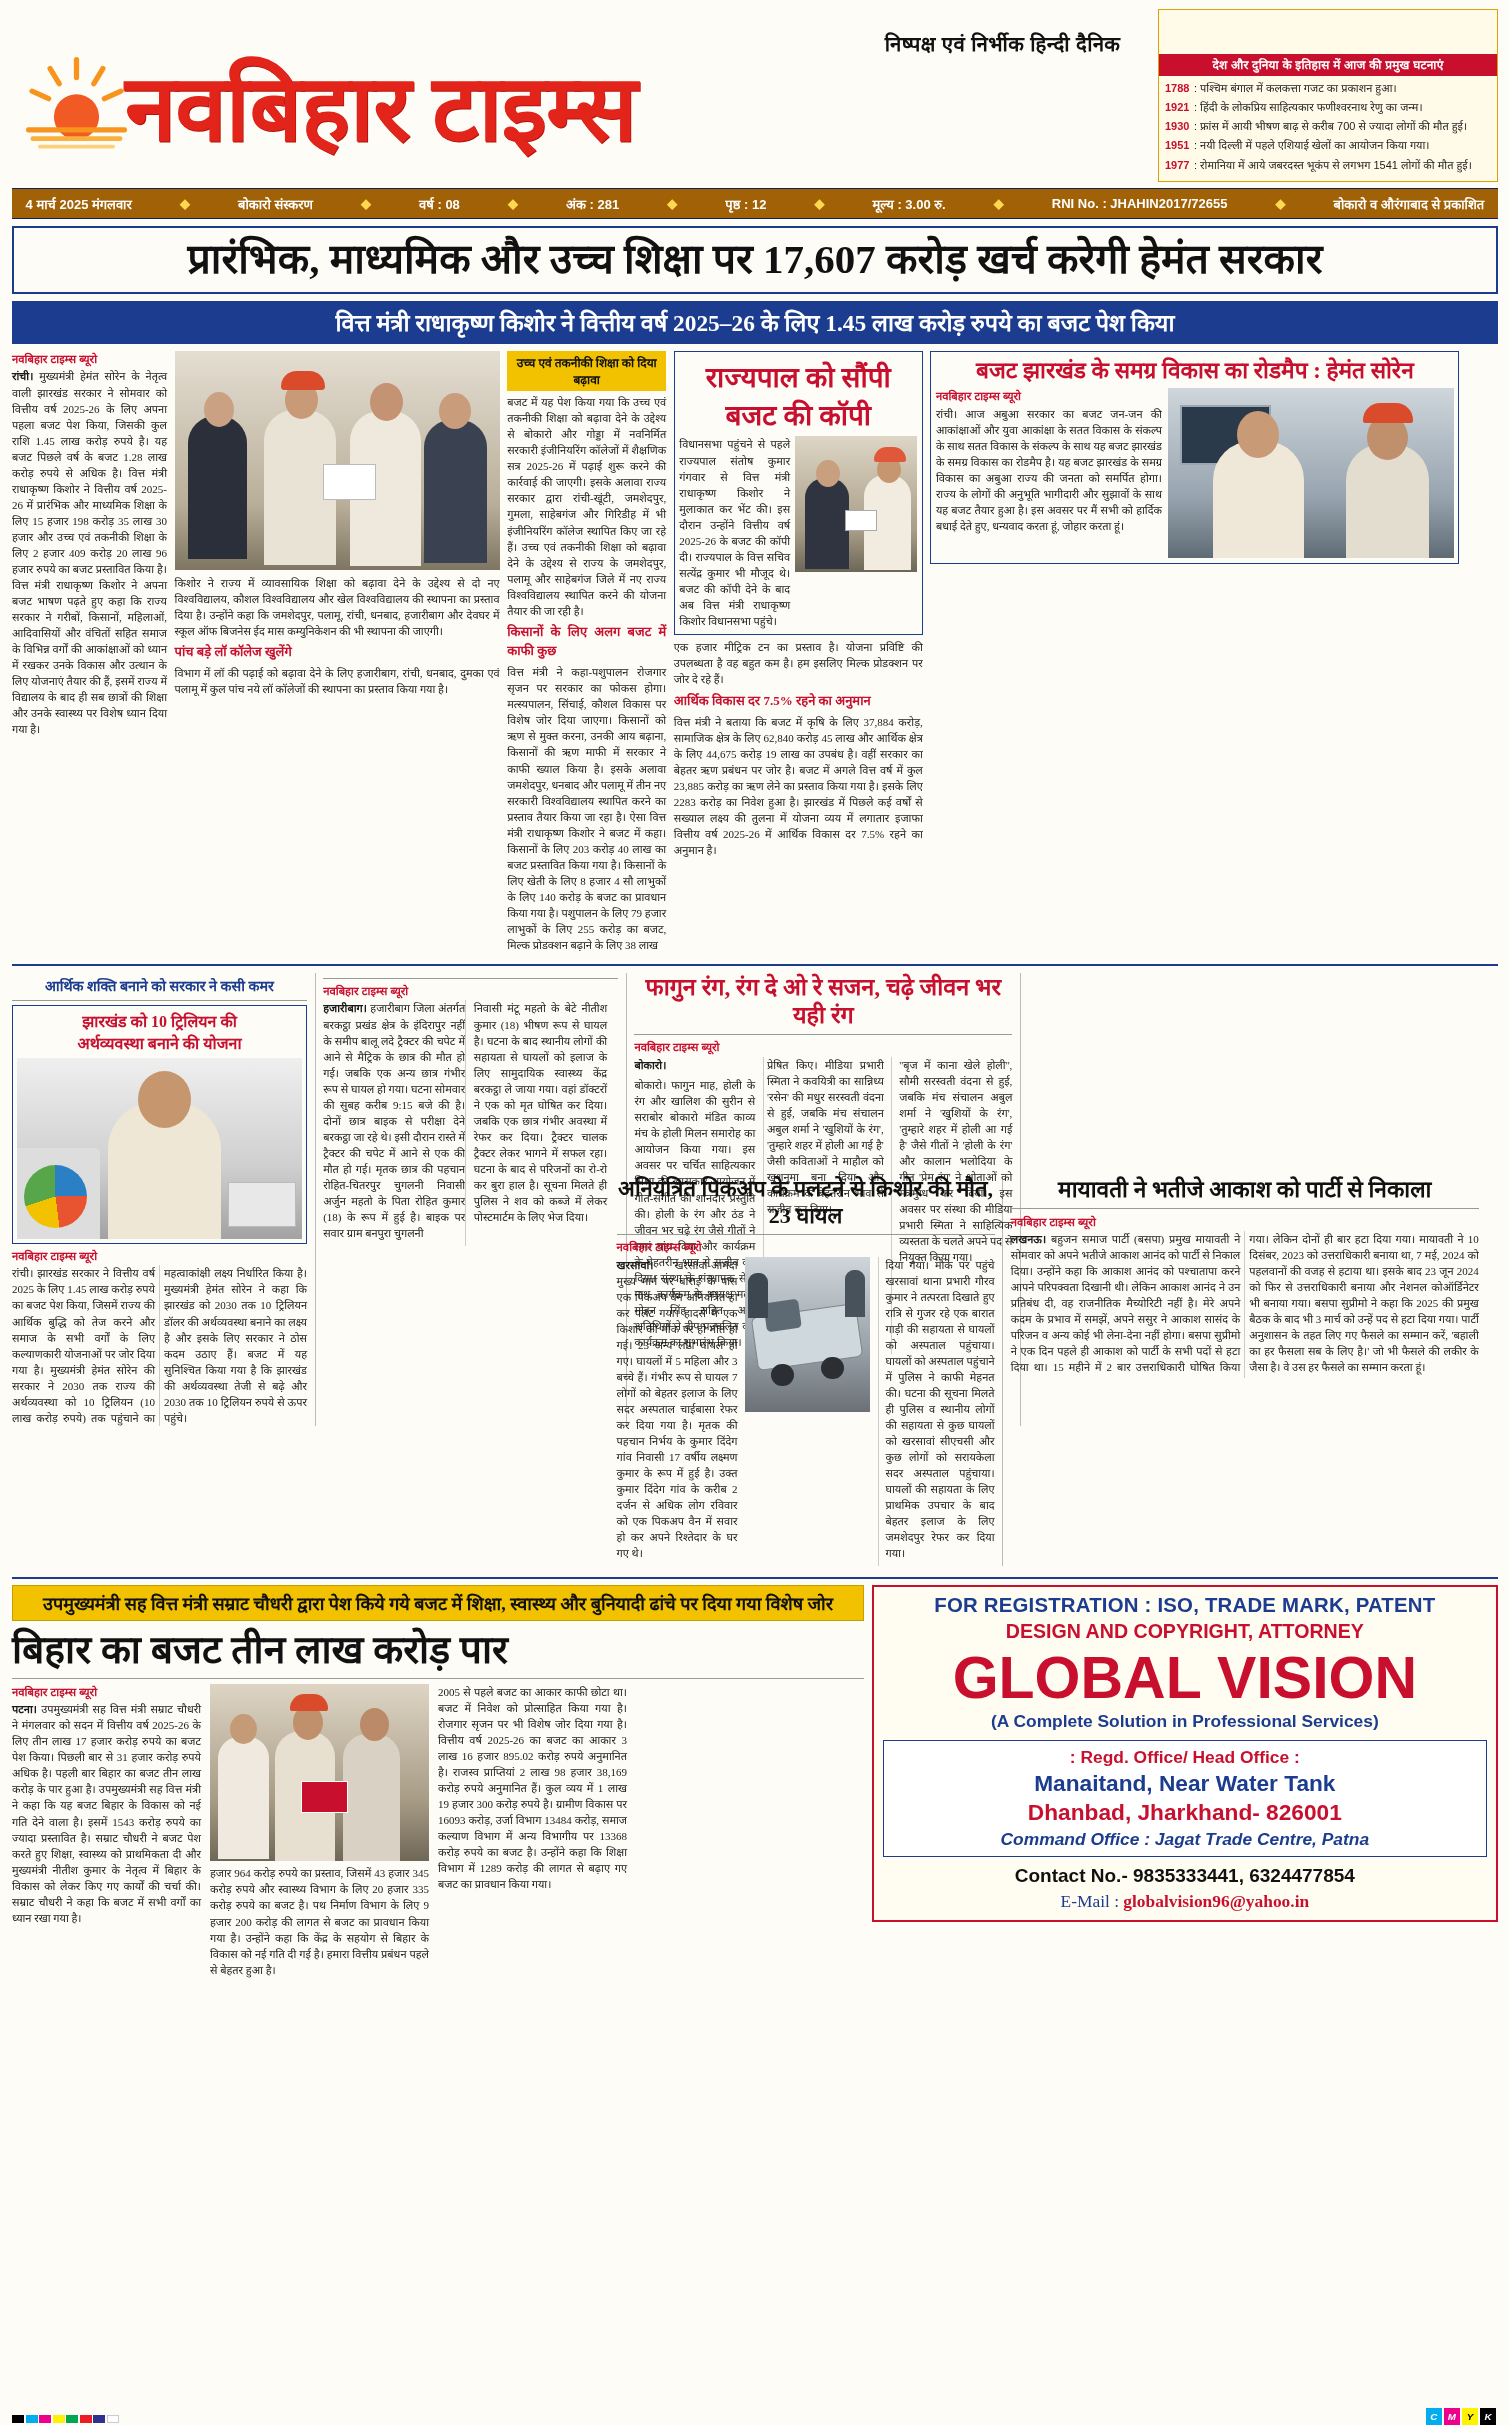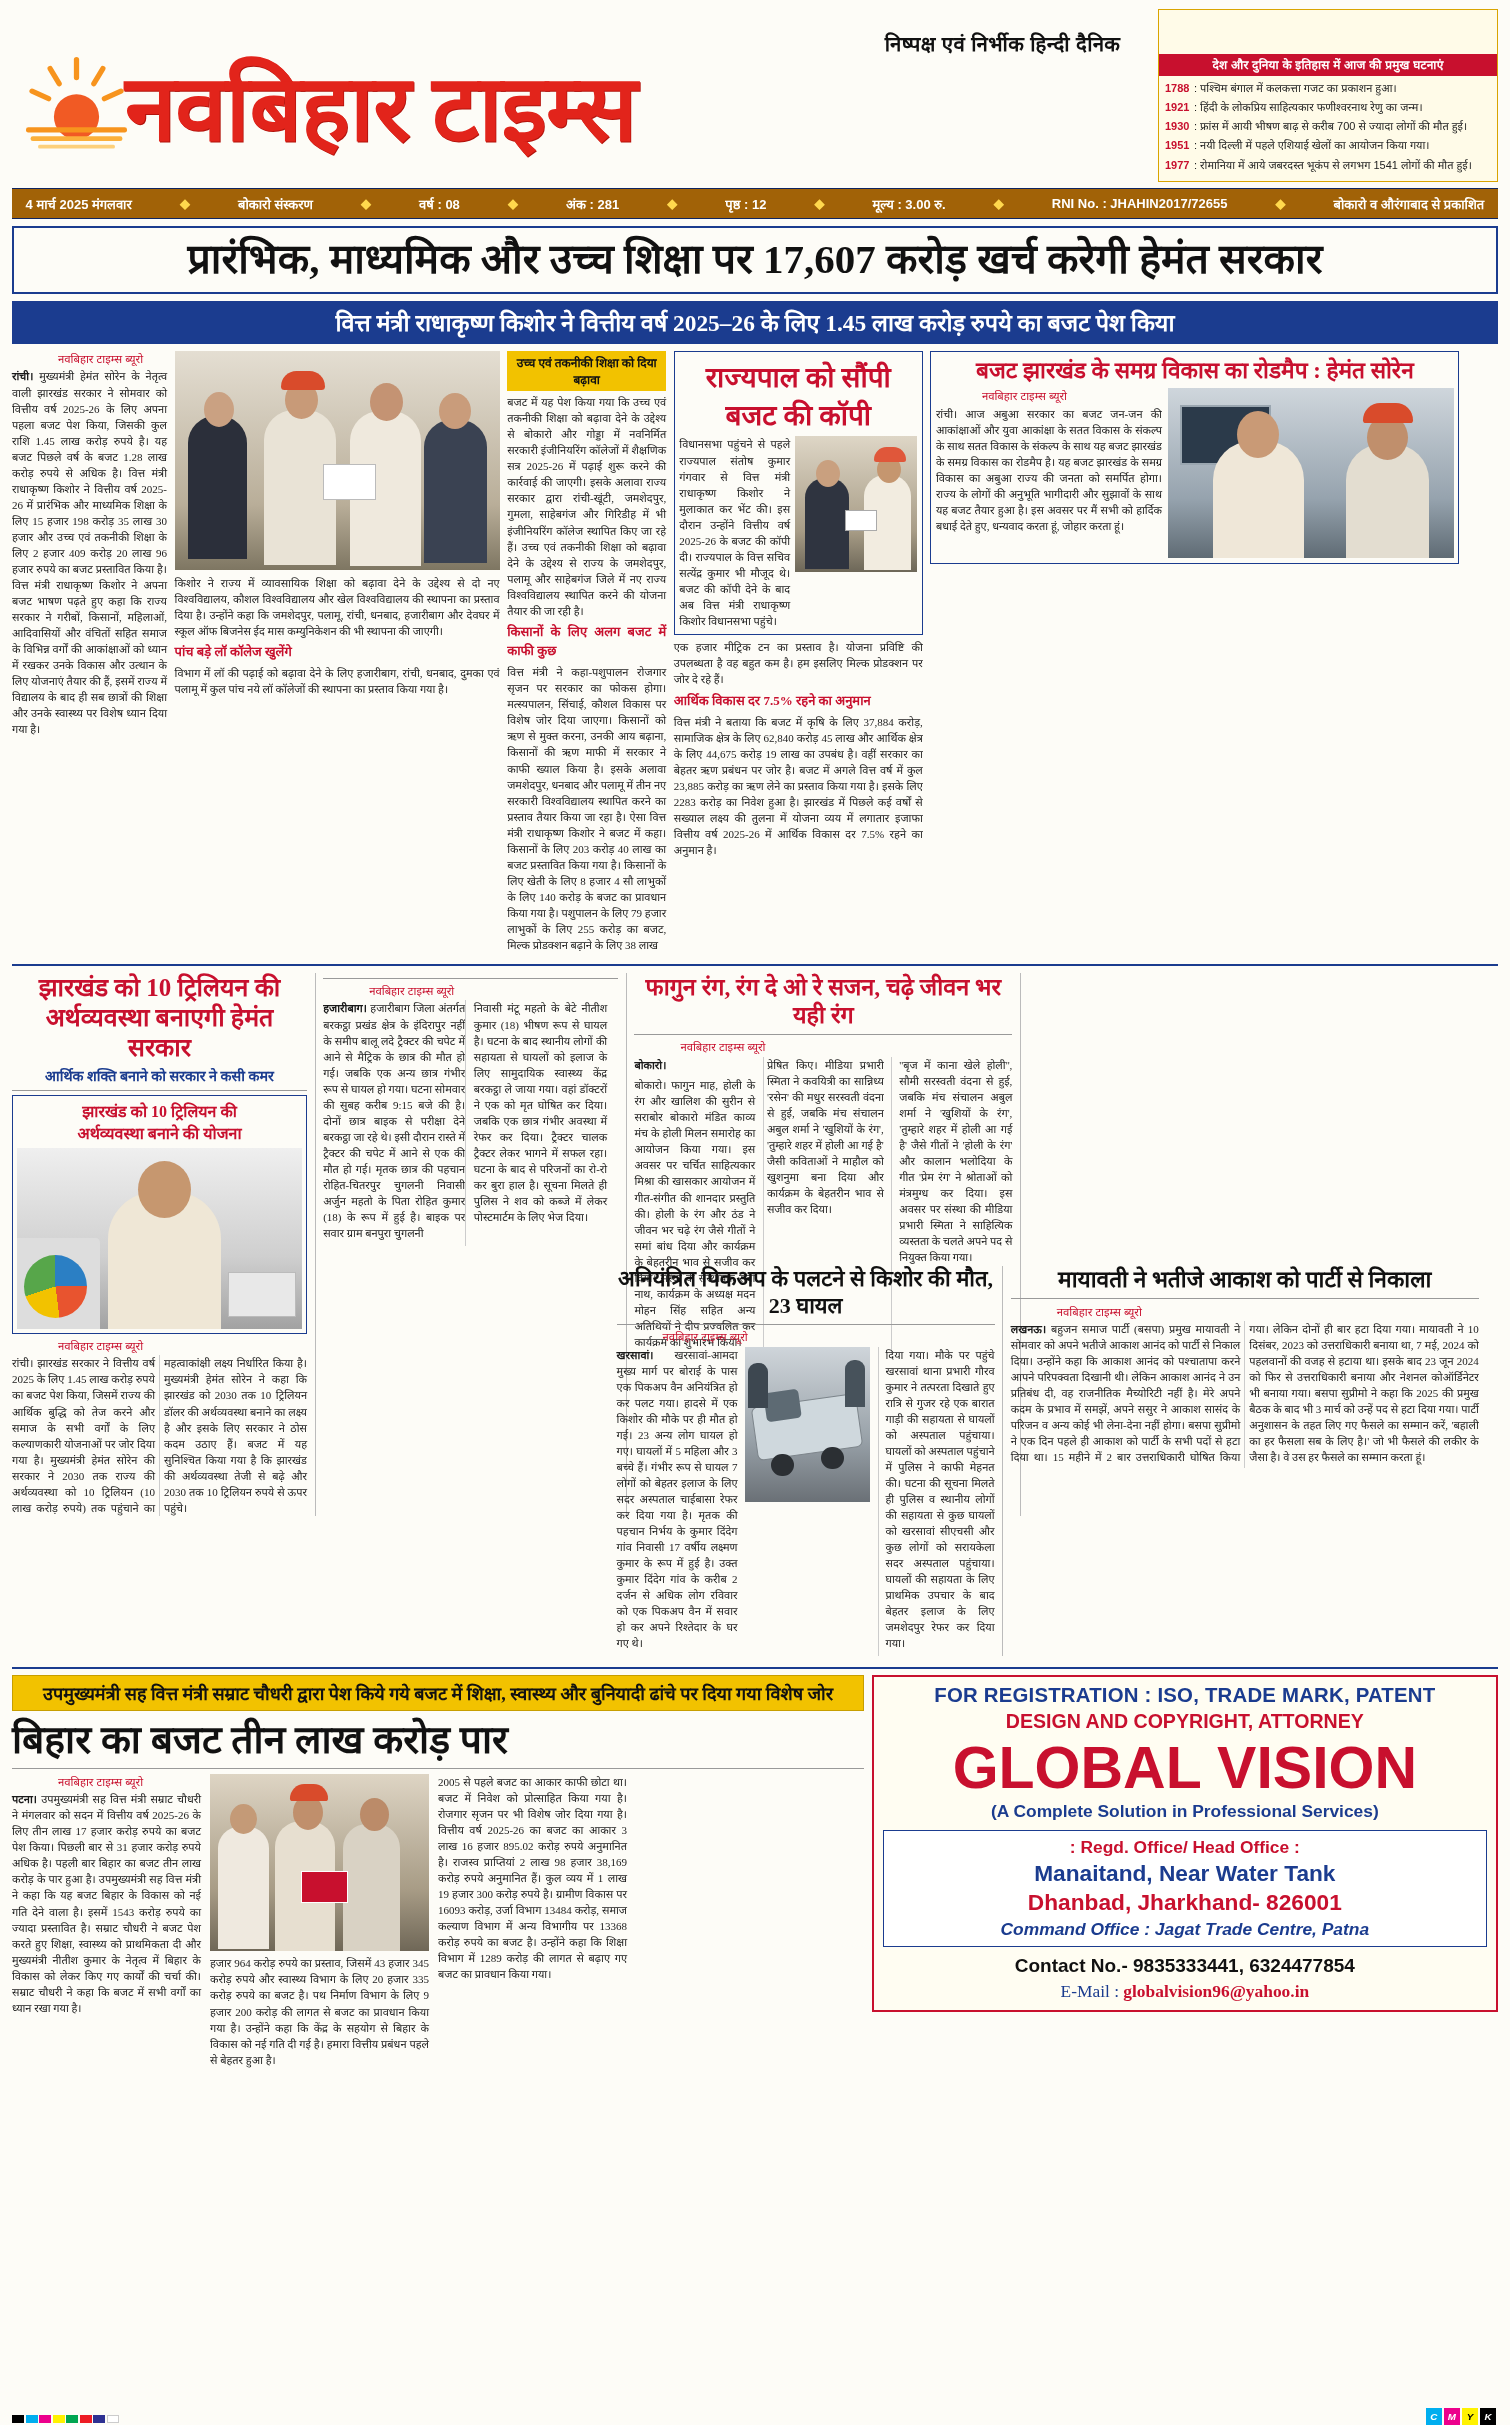--- a/index.html
+++ b/index.html
@@ -69,21 +69,21 @@
     margin-top:6.8px; background:#1b3c8f; color:#fff; text-align:center;
     font-size:23.4px; font-weight:bold; padding:5.3px 4.5px;
     font-family:"Liberation Serif", serif;
   }
 
   
   .row { display:flex; gap:7.6px; margin-top:7.6px; }
   .col { position:relative; }
   .vrule { border-left:0.8px solid #bbb; }
 
-  .byline { color:#c8102e; font-weight:normal; font-size:11.3px; margin-bottom:2.3px;margin-left:46px; }
+  .byline { color:#c8102e; font-weight:bold; font-size:11.3px; margin-bottom:2.3px; }
   .body-text {
     font-size:11px; line-height:1.46; text-align:justify; color:#1a1a1a;
     font-family:"Liberation Serif", serif;
   }
   .body-text p { margin:0 0 4.5px 0; }
   .col-2 { column-count:2; column-gap:9px; column-rule:0.8px solid #ccc; }
 
   .subhead-red {
     color:#c8102e; font-weight:bold; font-size:13px; margin:4.5px 0 3px;
     font-family:"Liberation Serif", serif;
@@ -311,21 +311,20 @@
         </div>
       </div>
     </div>
   </div>
 
   <div class="hr-thick"></div>
 
   <div class="row">
 
     <div class="col" style="width:295px">
-      <div class="sec-head red" style="font-size:25px">झारखंड को 10 ट्रिलियन की अर्थव्यवस्था बनाएगी हेमंत सरकार</div>
       <div style="text-align:center;color:#1b3c8f;font-weight:bold;font-size:14.3px;margin-top:3px;font-family:'Liberation Serif',serif">आर्थिक शक्ति बनाने को सरकार ने कसी कमर</div>
       <div class="hr-thin"></div>
       <div style="border:1.5px solid #1b3c8f;padding:3.8px;margin-bottom:4.5px">
         <div style="text-align:center;color:#c8102e;font-weight:bold;font-size:16px;font-family:'Liberation Serif',serif">झारखंड को 10 ट्रिलियन की</div>
         <div style="text-align:center;color:#c8102e;font-weight:bold;font-size:16px;font-family:'Liberation Serif',serif">अर्थव्यवस्था बनाने की योजना</div>
         <div class="photo ph-chart" style="height:181px;margin-top:3.8px">
           <div style="position:absolute;inset:0;background:linear-gradient(180deg,#efefef,#cfcfcf 60%,#a2a2a2)"></div>
           <div class="fig" style="left:91px;top:44px;width:113px;height:137px;background:#efe7d6;border-radius:47px 47px 0 0"></div>
           <div class="fig" style="left:121px;top:13.6px;width:53px;height:57px;background:#c6976f;border-radius:50%"></div>
           <div style="position:absolute;left:0;bottom:0;width:83px;height:91px;background:#ddd;border-top-right-radius:4.5px"></div>

